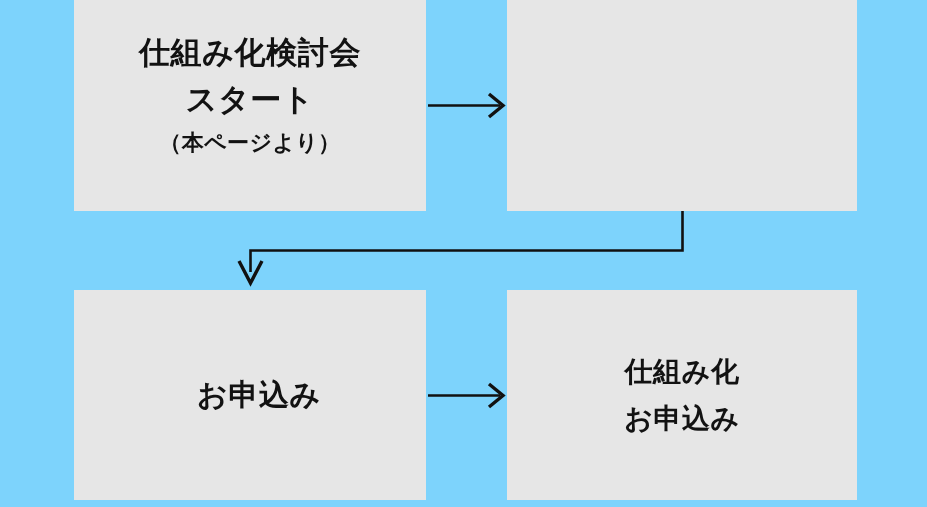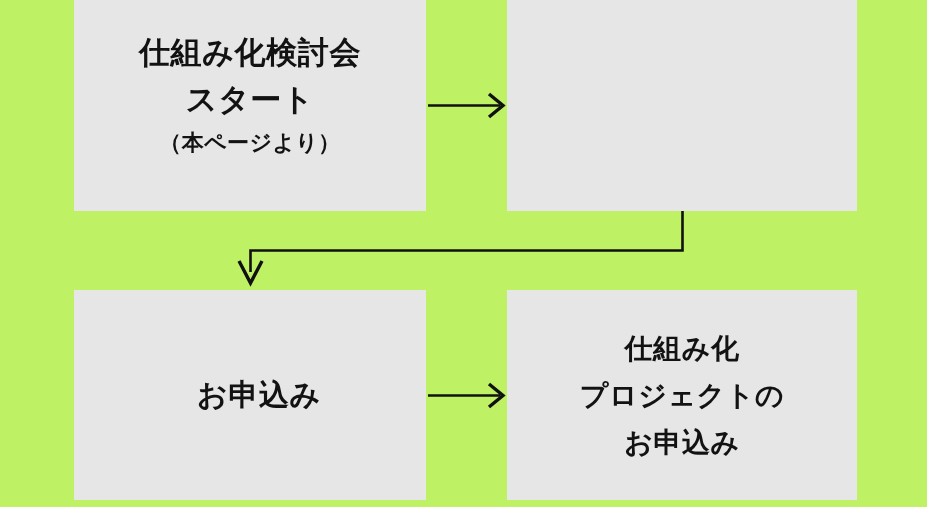--- a/index.html
+++ b/index.html
@@ -7,21 +7,21 @@
     padding: 0;
     background: #ffffff;
   }
   body {
     font-family: "Liberation Sans", "DejaVu Sans", sans-serif;
   }
   #canvas {
     position: relative;
     width: 927px;
     height: 507px;
-    background: #bef264;
+    background: #7dd3fc;
     overflow: hidden;
   }
   .node {
     position: absolute;
     background: #e6e6e6;
     display: flex;
     flex-direction: column;
     align-items: center;
     justify-content: center;
     box-sizing: border-box;
@@ -107,21 +107,20 @@
 
   <div class="node" id="node-2">
   </div>
 
   <div class="node" id="node-3">
     <span class="node-line main">お申込み</span>
   </div>
 
   <div class="node" id="node-4">
     <span class="node-line main">仕組み化</span>
-    <span class="node-line main">プロジェクトの</span>
     <span class="node-line main">お申込み</span>
   </div>
 
   <svg id="connectors" viewBox="0 0 927 507" width="927" height="507">
 
     <g>
       <line x1="428" y1="105.5" x2="500" y2="105.5" stroke="#111111" stroke-width="2.6"></line>
       <polyline points="489,94 503,105.5 489,117" fill="none" stroke="#111111" stroke-width="3.4" stroke-linecap="butt" stroke-linejoin="miter"></polyline>
     </g>
 

